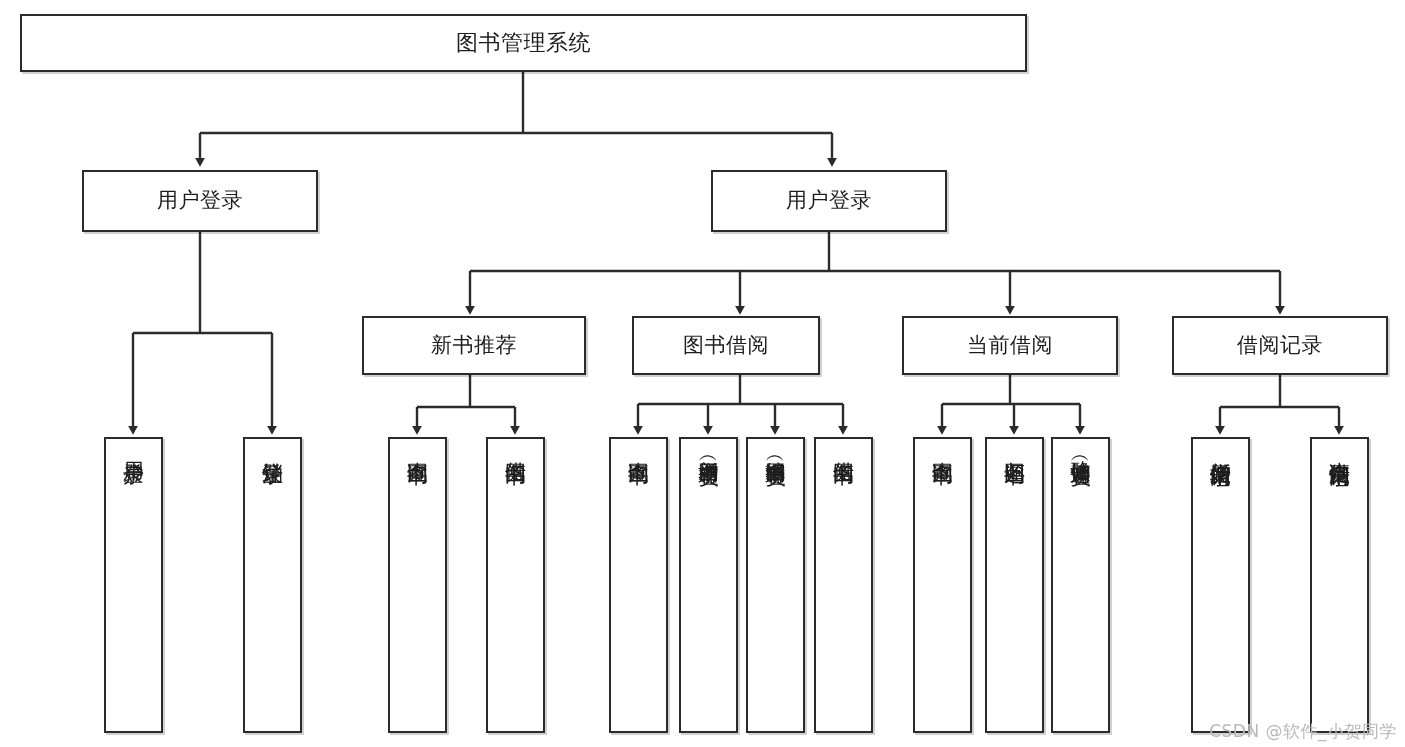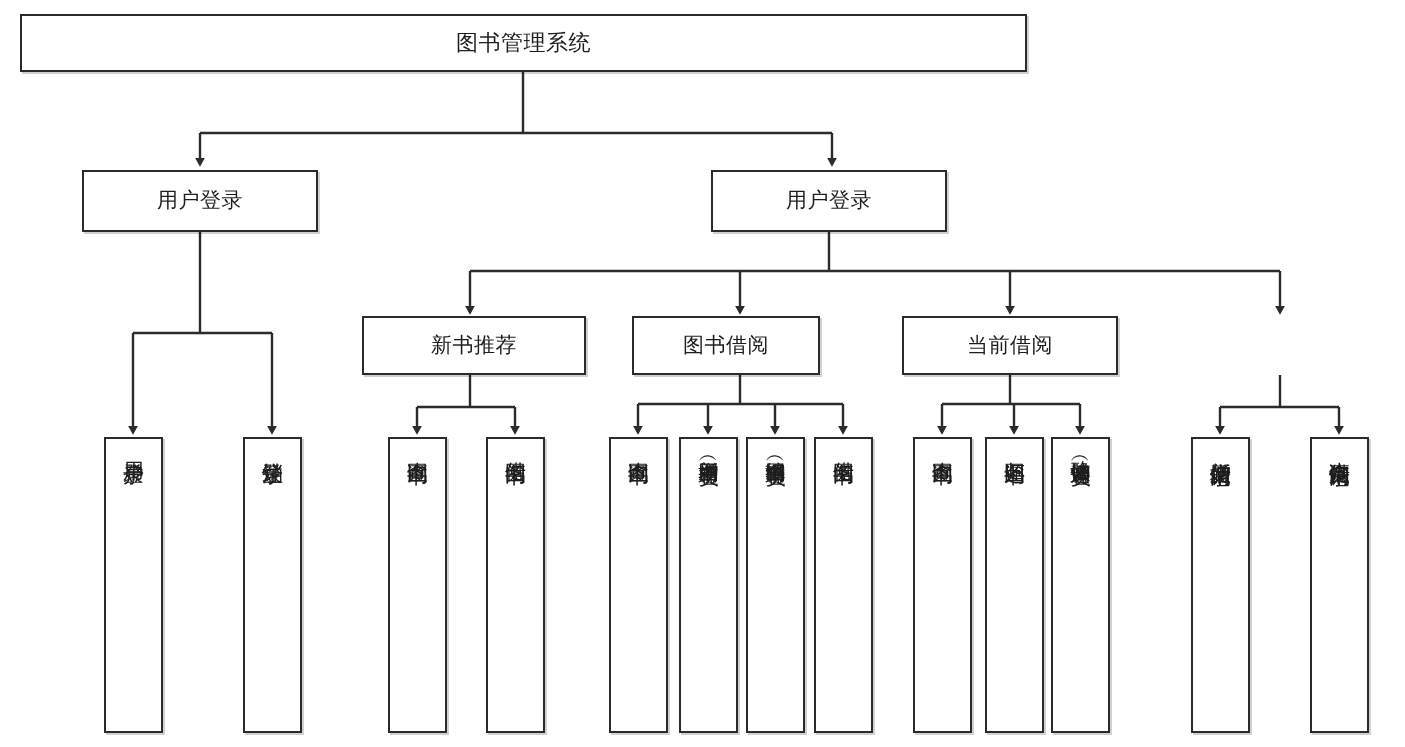--- a/index.html
+++ b/index.html
@@ -144,20 +144,23 @@
 
   <div class="node horiz" style="left:362px; top:316px; width:224px; height:59px;">
     <span class="label">新书推荐</span>
   </div>
   <div class="node horiz" style="left:632px; top:316px; width:188px; height:59px;">
     <span class="label">图书借阅</span>
   </div>
   <div class="node horiz" style="left:902px; top:316px; width:216px; height:59px;">
     <span class="label">当前借阅</span>
   </div>
+  <div class="node horiz" style="left:1172px; top:316px; width:216px; height:59px;">
+    <span class="label">借阅记录</span>
+  </div>
 
   <div class="node vert" style="left:104px; top:437px; width:59px; height:296px;">
     <span class="label">用户登录</span>
   </div>
   <div class="node vert" style="left:243px; top:437px; width:59px; height:296px;">
     <span class="label">注销登录</span>
   </div>
 
   <div class="node vert" style="left:388px; top:437px; width:59px; height:296px;">
     <span class="label">查询图书</span>
@@ -189,14 +192,15 @@
     <span class="label">确认归还（管理员）</span>
   </div>
 
   <div class="node vert" style="left:1191px; top:437px; width:59px; height:296px;">
     <span class="label">新增借阅记录</span>
   </div>
   <div class="node vert" style="left:1310px; top:437px; width:59px; height:296px;">
     <span class="label">查询借阅记录</span>
   </div>
 
+  <div id="watermark">CSDN @软件_小贺同学</div>
 
 </div>
 
 </body></html>

